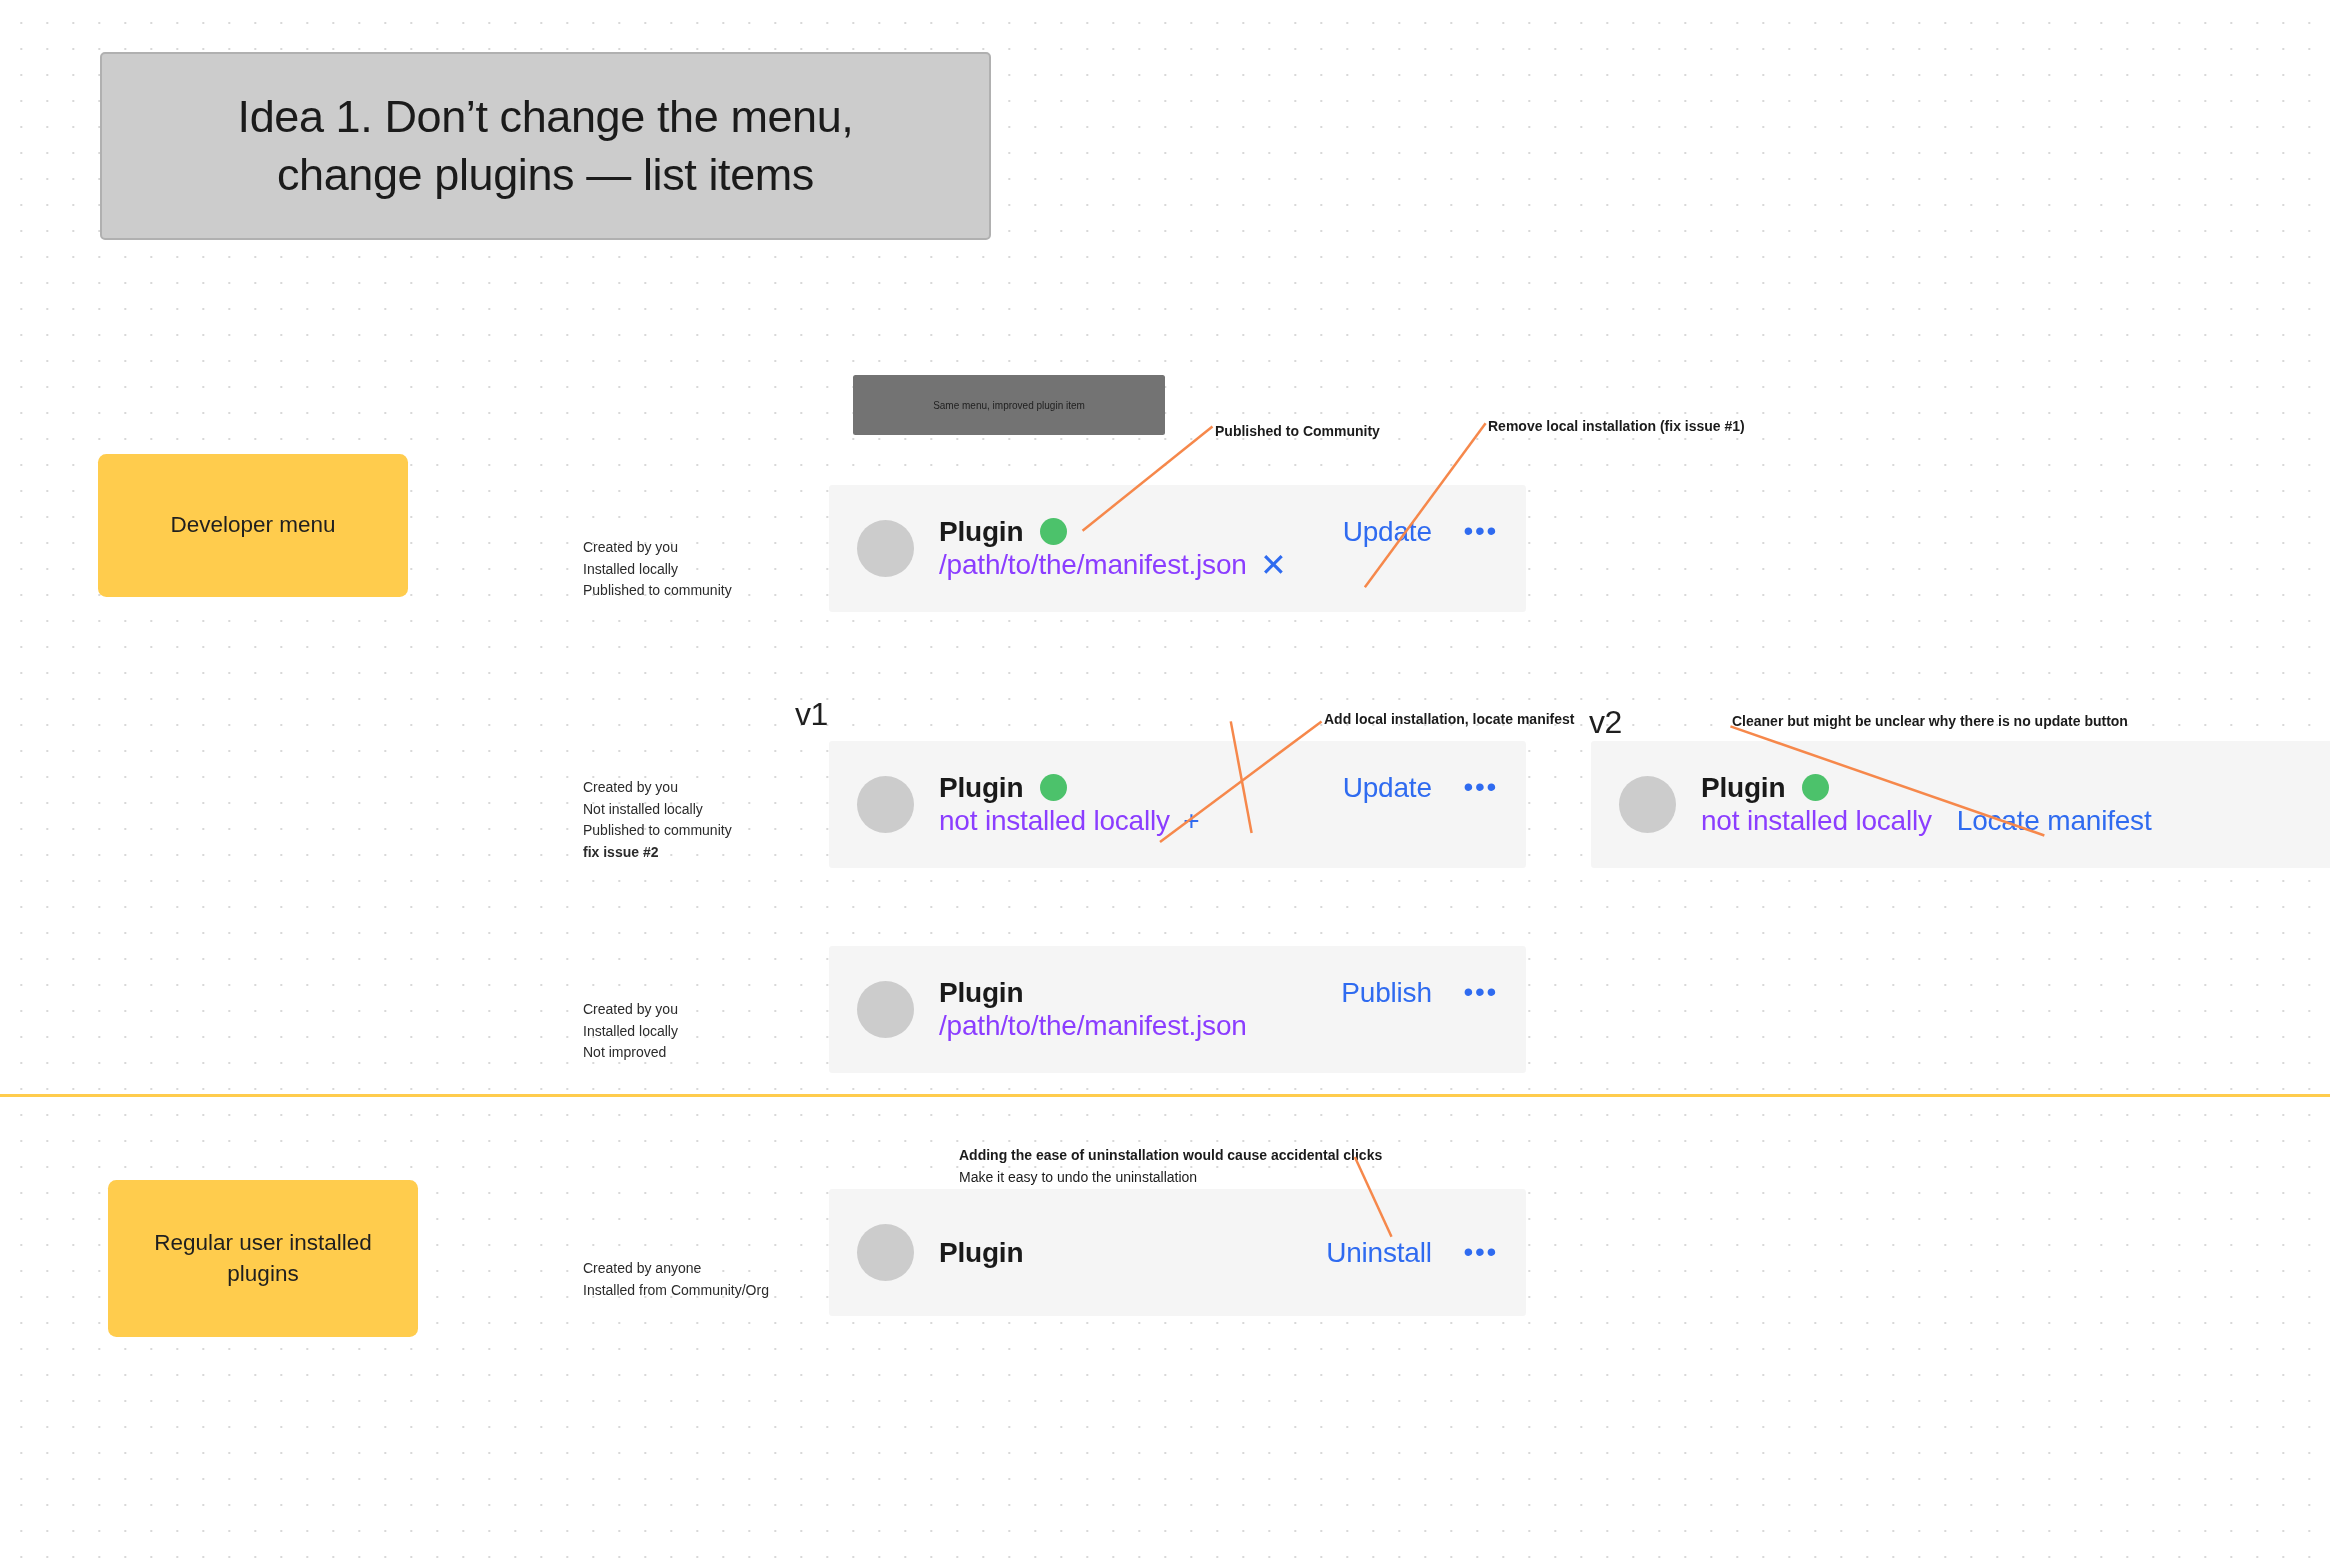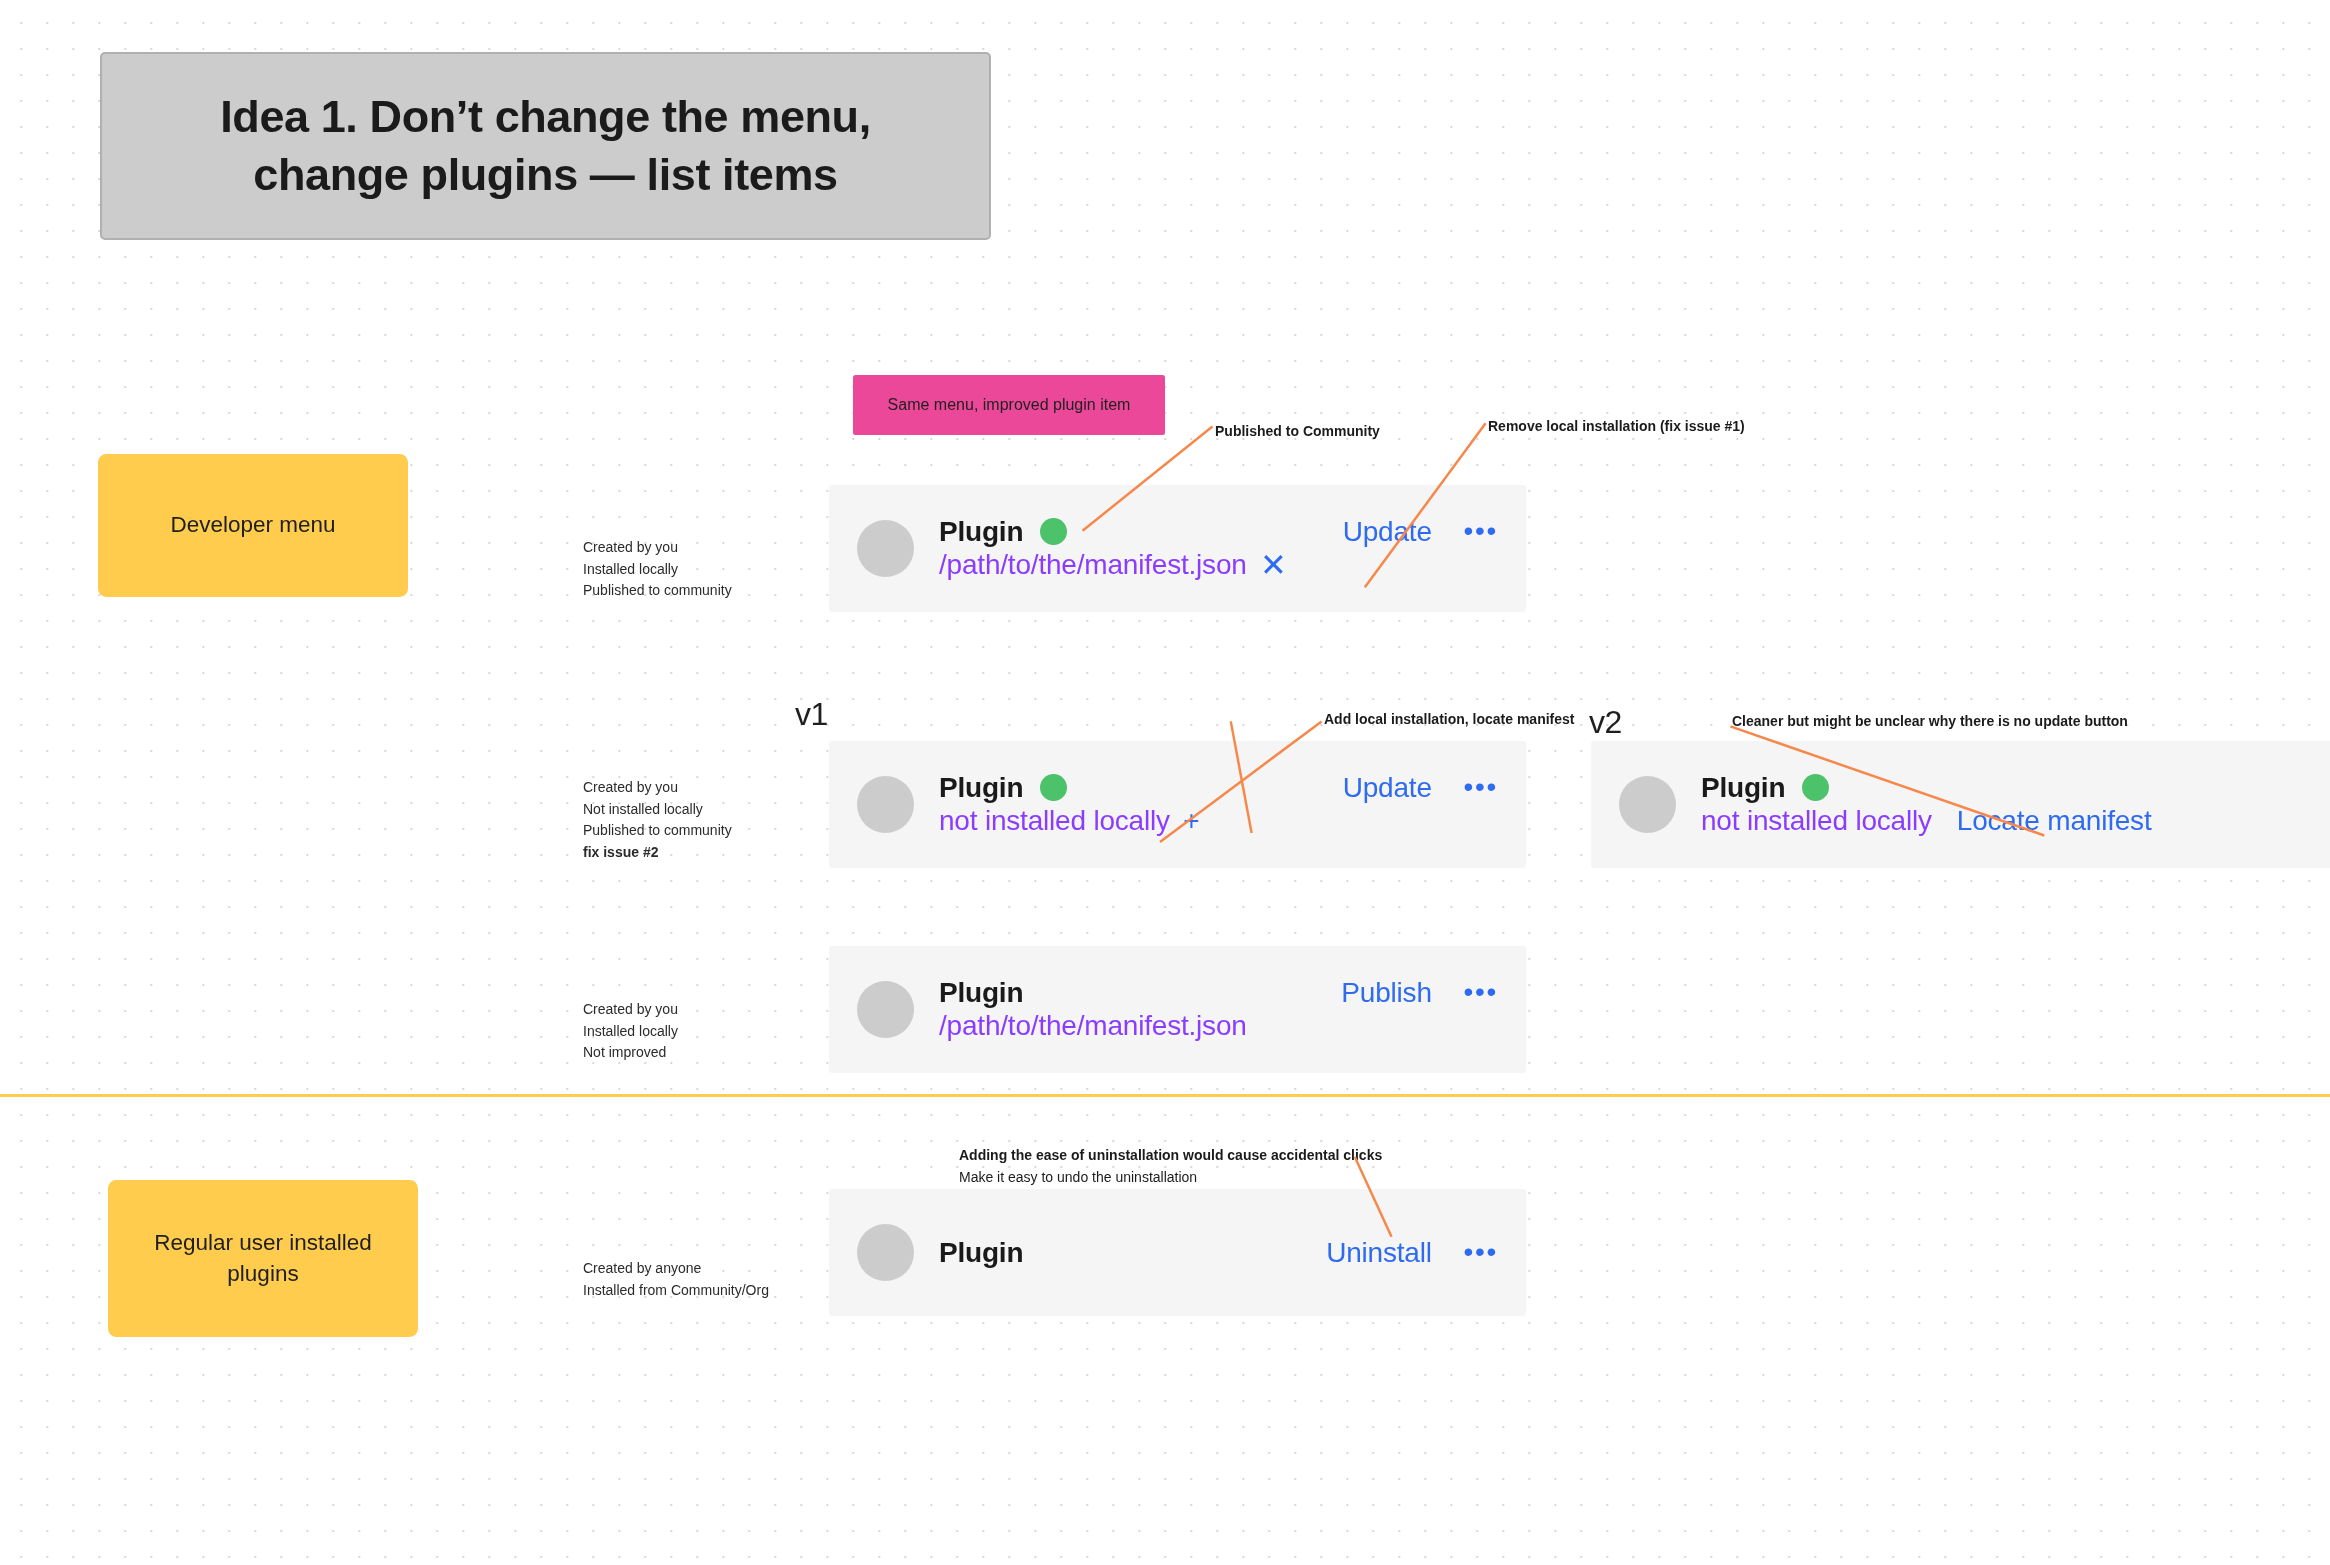--- a/index.html
+++ b/index.html
@@ -33,21 +33,21 @@
     border: 2.5px solid #b0b0b0;
     border-radius: 5px;
     display: flex;
     align-items: center;
     justify-content: center;
     text-align: center;
   }
   .title-box .title-text {
     font-size: 45px;
     line-height: 1.28;
-    font-weight: 700;
+    font-weight: 400;
     letter-spacing: -0.4px;
     color: #1b1b1b;
     white-space: pre-line;
   }
 
   
   .section-note {
     position: absolute;
     background: #FFCC4D;
     border-radius: 8.3px;
@@ -59,27 +59,27 @@
     font-size: 22.5px;
     line-height: 1.35;
     color: #1f1f1f;
   }
   #note-developer-menu { left: 98px; top: 454px; width: 310px; height: 143px; }
   #note-regular-user   { left: 108px; top: 1180px; width: 310px; height: 157px; }
 
   
   .yellow-callout {
     position: absolute;
-    background: #ec4899;
+    background: #737373;
     border-radius: 2.5px;
     display: flex;
     align-items: center;
     justify-content: center;
     text-align: center;
-    font-size: 16px;
+    font-size: 10px;
     color: #1f1f1f;
   }
   #callout-same-menu { left: 853px; top: 375px; width: 312px; height: 60px; }
 
   
   .plugin-card {
     position: absolute;
     background: #F5F5F5;
     border-radius: 3.3px;
     padding: 0 28px;

